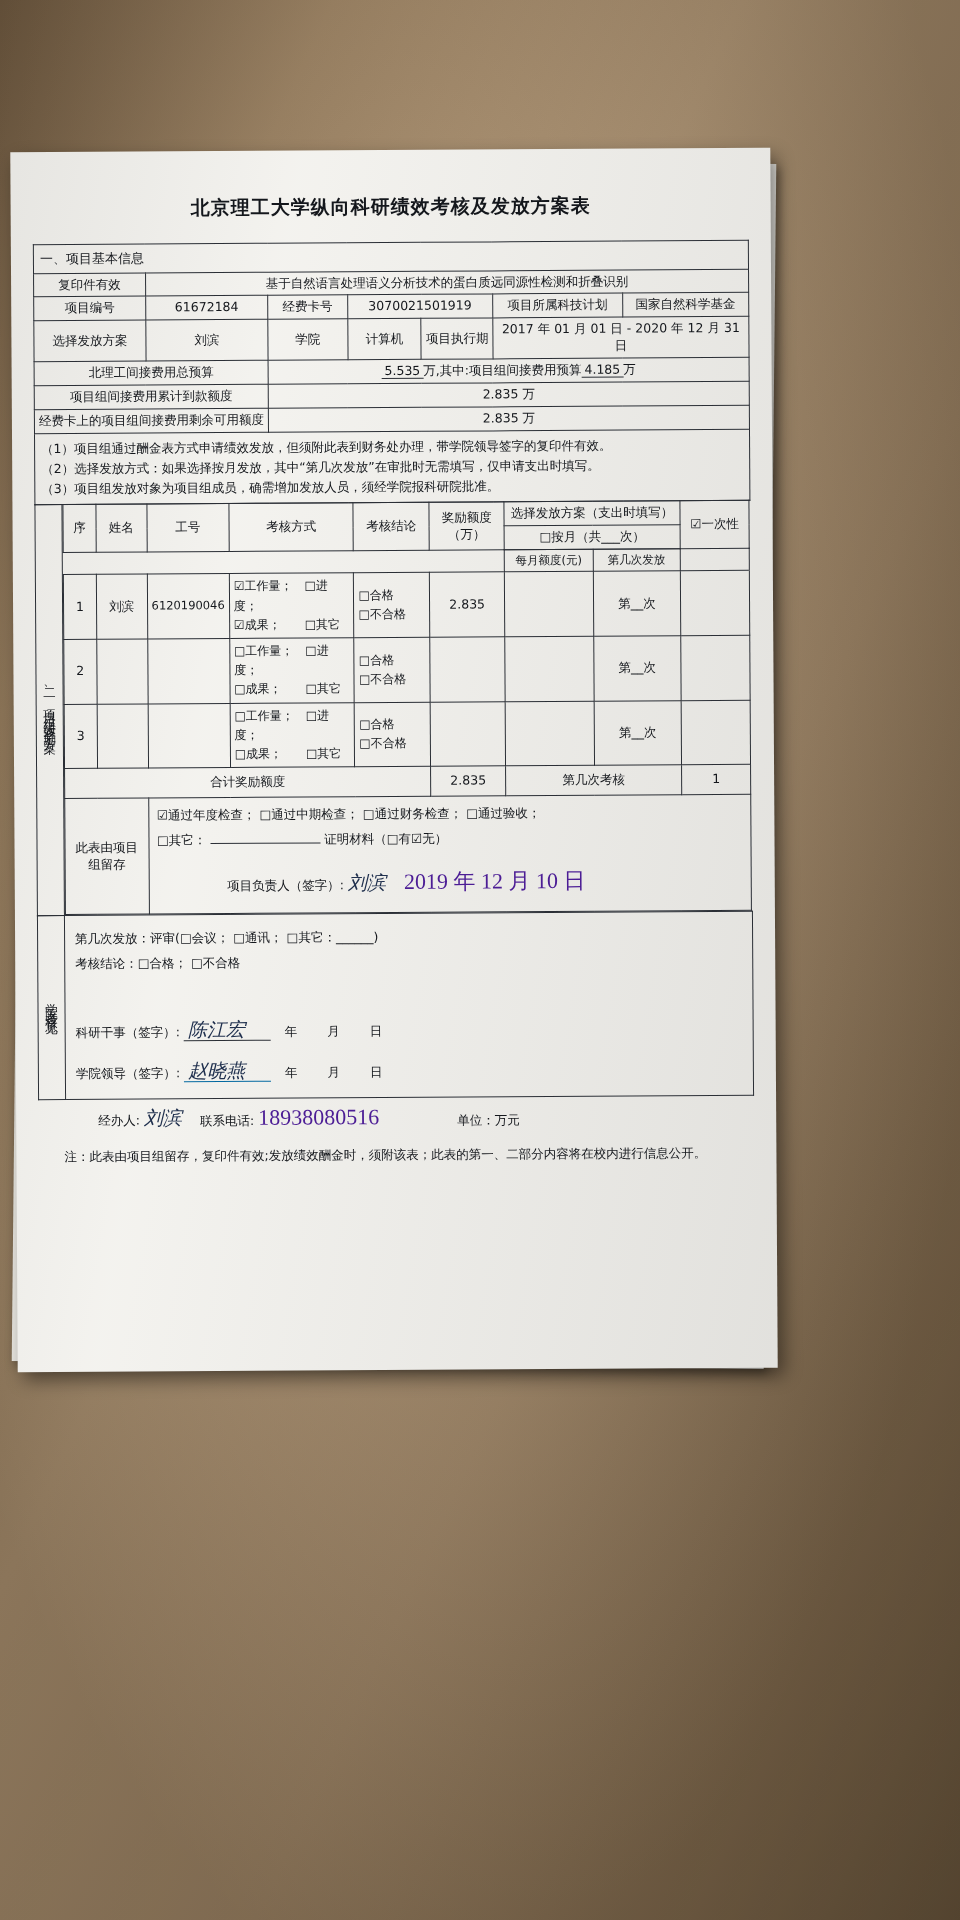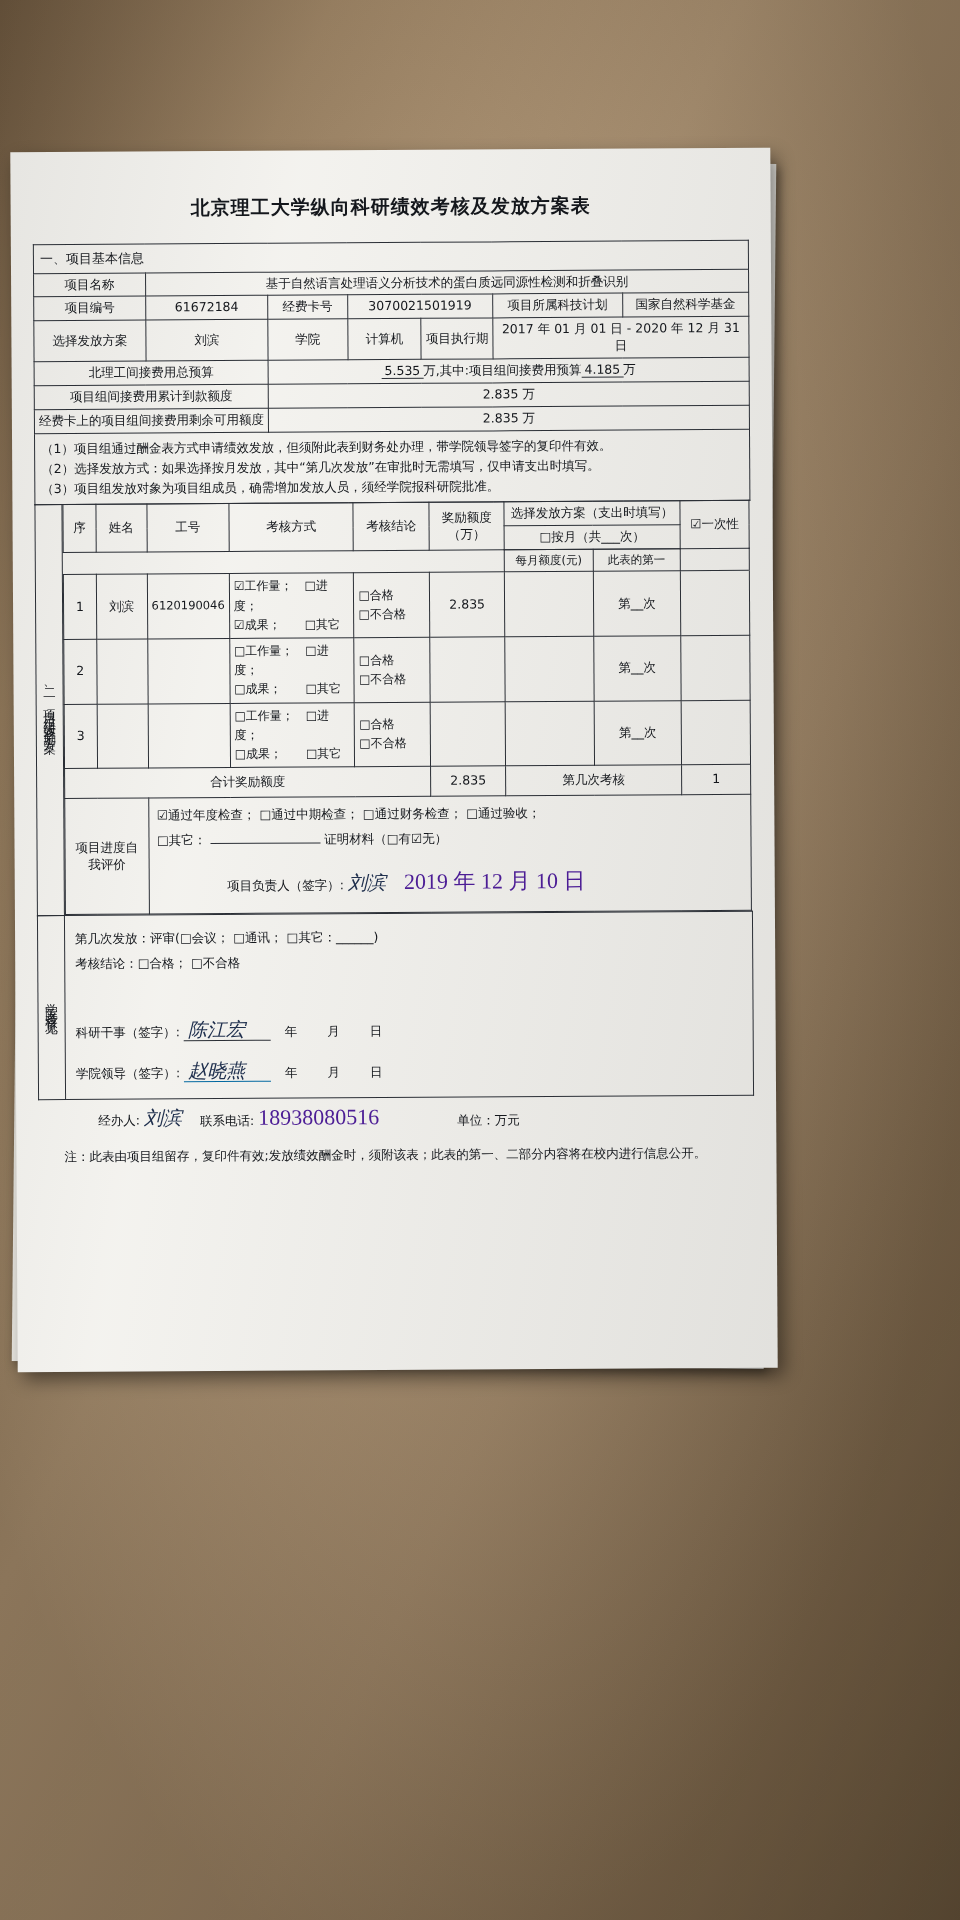--- a/index.html
+++ b/index.html
@@ -85,21 +85,21 @@
 
     <div class="doc-title">北京理工大学纵向科研绩效考核及发放方案表</div>
 
     <table>
 
       <tbody>
           <tr>
         <td colspan="8" class="sec-head l">一、项目基本信息</td>
       </tr>
       <tr>
-        <td class="lbl" style="width:100px">项目名称</td>
+        <td class="lbl" style="width:100px">复印件有效</td>
         <td colspan="7" class="c">基于自然语言处理语义分析技术的蛋白质远同源性检测和折叠识别</td>
       </tr>
       <tr>
         <td class="lbl">项目编号</td>
         <td class="c" style="width:110px">61672184</td>
         <td class="lbl" style="width:75px">经费卡号</td>
         <td colspan="3" class="c">3070021501919</td>
         <td class="lbl" style="width:125px">项目所属科技计划</td>
         <td class="c" style="width:140px">国家自然科学基金</td>
       </tr>
@@ -164,21 +164,21 @@
               <td colspan="2" class="c">
                 <span class="chk">□</span><span>按月（共___次）</span>
               </td>
             </tr>
             <tr>
               
             </tr>
             <tr>
               <td class="c tiny" style="border-top:none;border-left:none;border-right:none;border-bottom:none;padding:0;height:0" colspan="6"></td>
               <td class="c sm" style="width:92px">每月额度(元)</td>
-              <td class="c sm" style="width:92px">此表的第一</td>
+              <td class="c sm" style="width:92px">第几次发放</td>
               <td style="border-top:none;border-bottom:none"></td>
             </tr>
 
             <tr class="row-h">
               <td class="c">1</td>
               <td class="c">刘滨</td>
               <td class="c sm">6120190046</td>
               <td class="cell-opts">
                 <div><span class="chk">☑</span><span>工作量；</span>　<span class="chk">□</span><span>进度；</span></div>
                 <div><span class="chk">☑</span><span>成果；</span>　　<span class="chk">□</span><span>其它</span></div>
@@ -230,21 +230,21 @@
             </tr>
 
             <tr>
               <td colspan="5" class="c" style="padding:6px">合计奖励额度</td>
               <td class="c">2.835</td>
               <td colspan="2" class="c">第几次考核</td>
               <td class="c">1</td>
             </tr>
 
             <tr>
-              <td class="c" colspan="2" style="width:74px">项目进度自我评价</td>
+              <td class="c" colspan="2" style="width:74px">此表由项目组留存</td>
               <td colspan="7" class="l" style="padding:6px 8px">
                 <div style="line-height:1.8">
                   <span class="chk">☑</span><span>通过年度检查；</span>
                   <span class="chk">□</span><span>通过中期检查；</span>
                   <span class="chk">□</span><span>通过财务检查；</span>
                   <span class="chk">□</span><span>通过验收；</span>
                 </div>
                 <div style="line-height:2">
                   <span class="chk">□</span><span>其它：</span>
                   <span class="blank" style="min-width:110px"></span>

